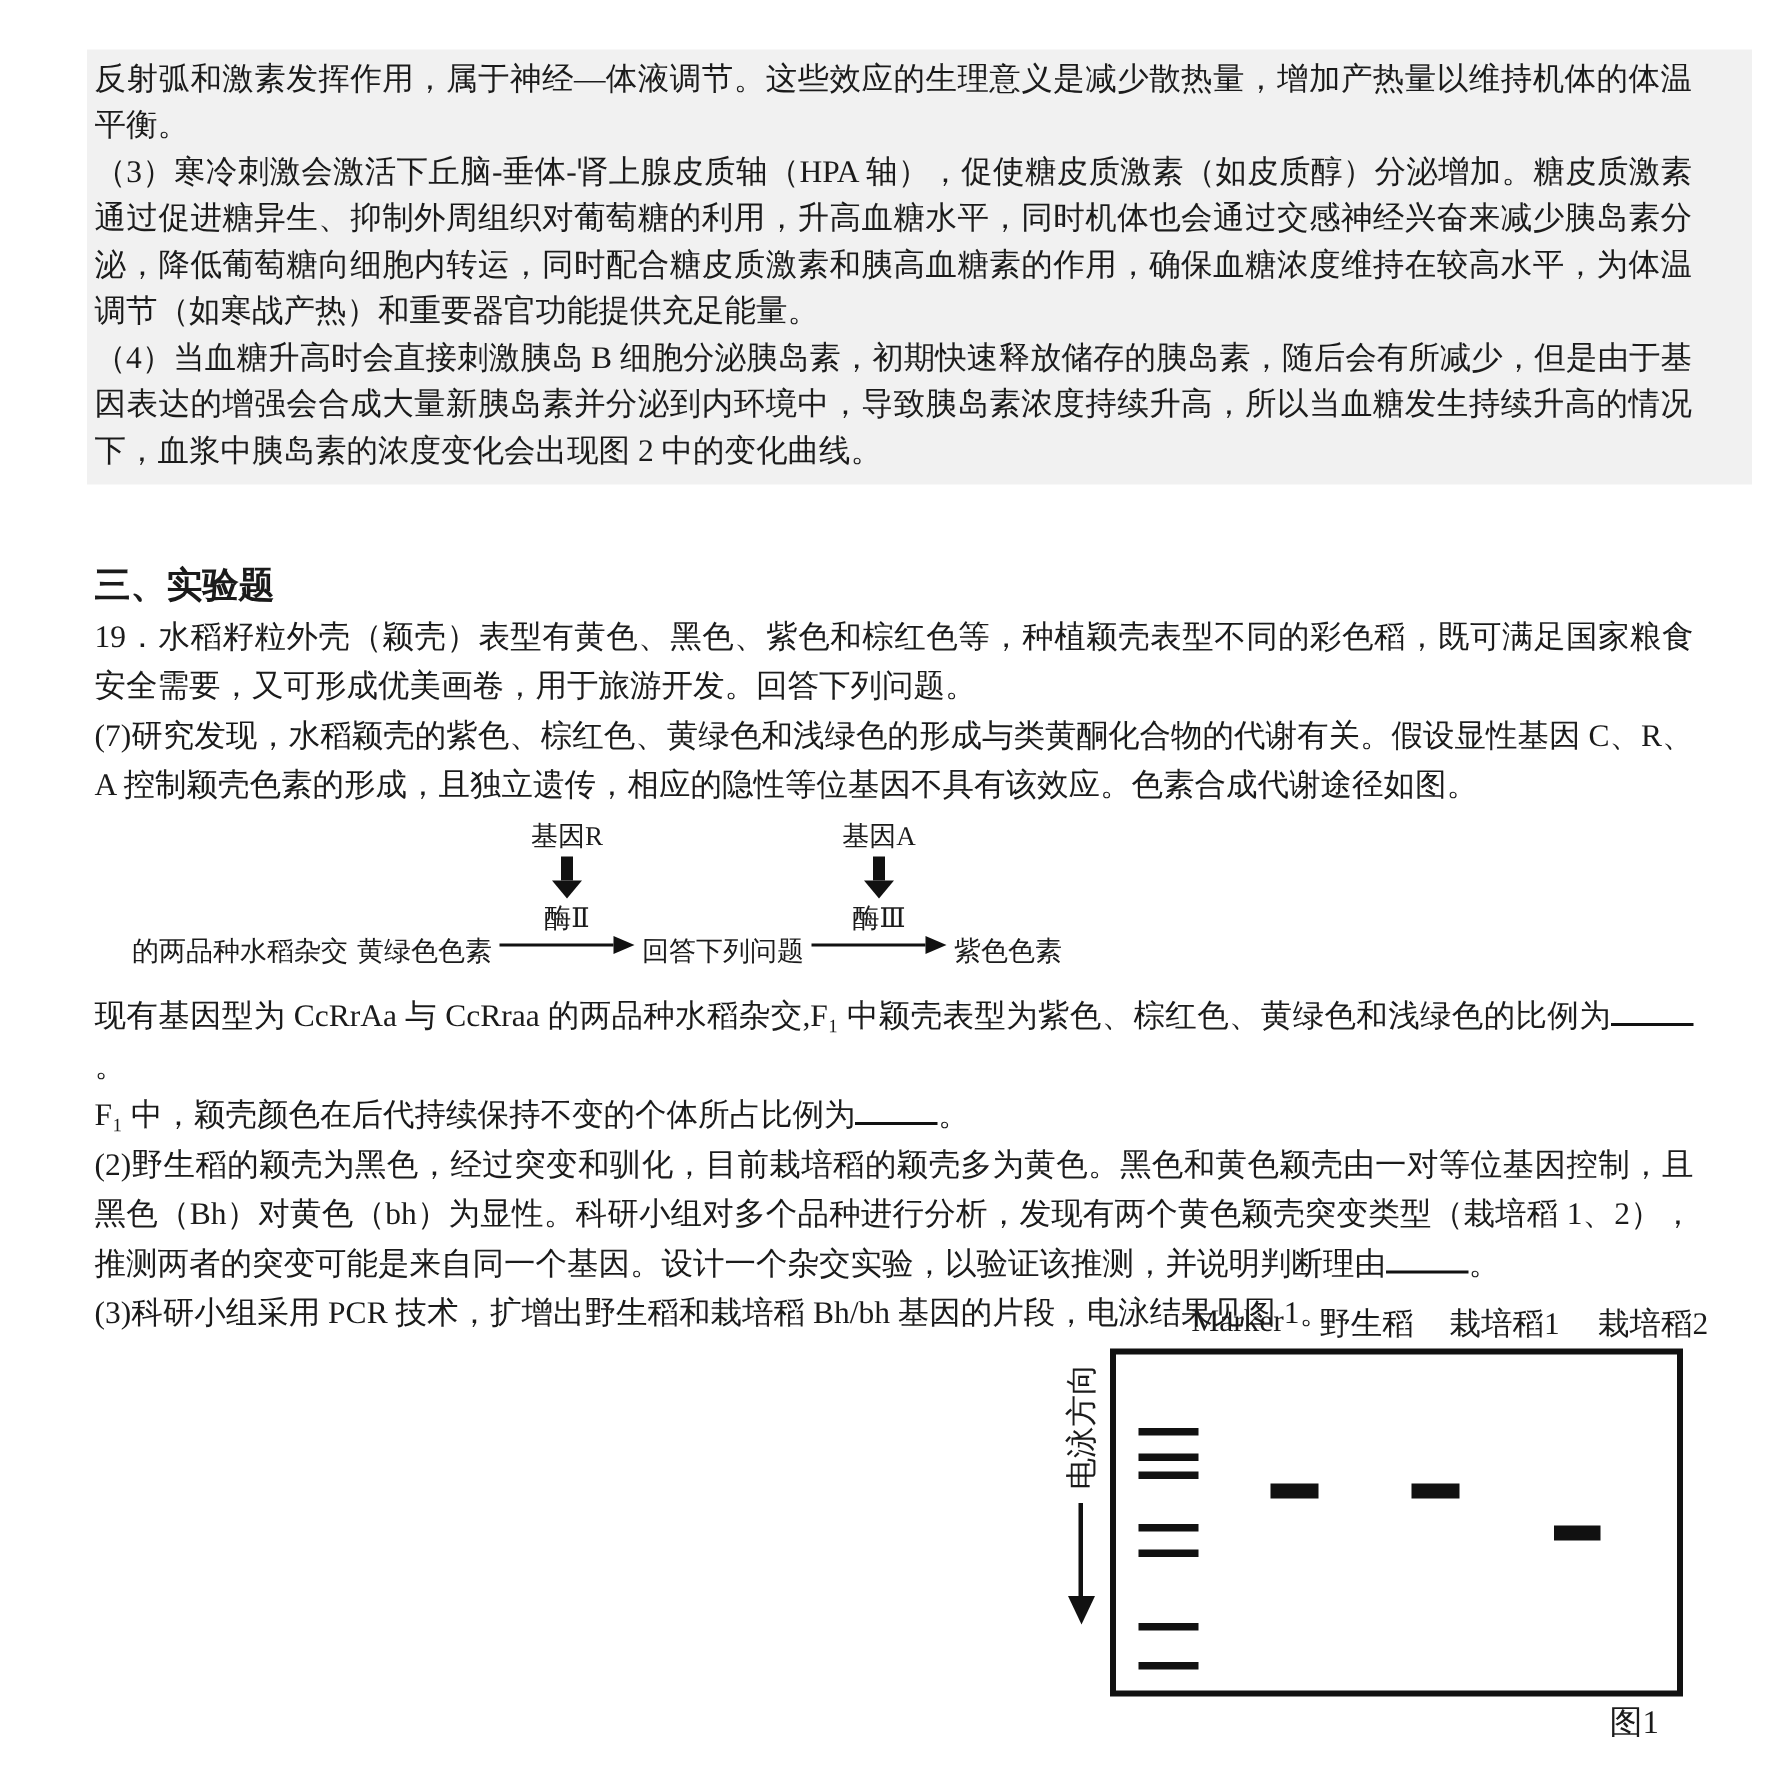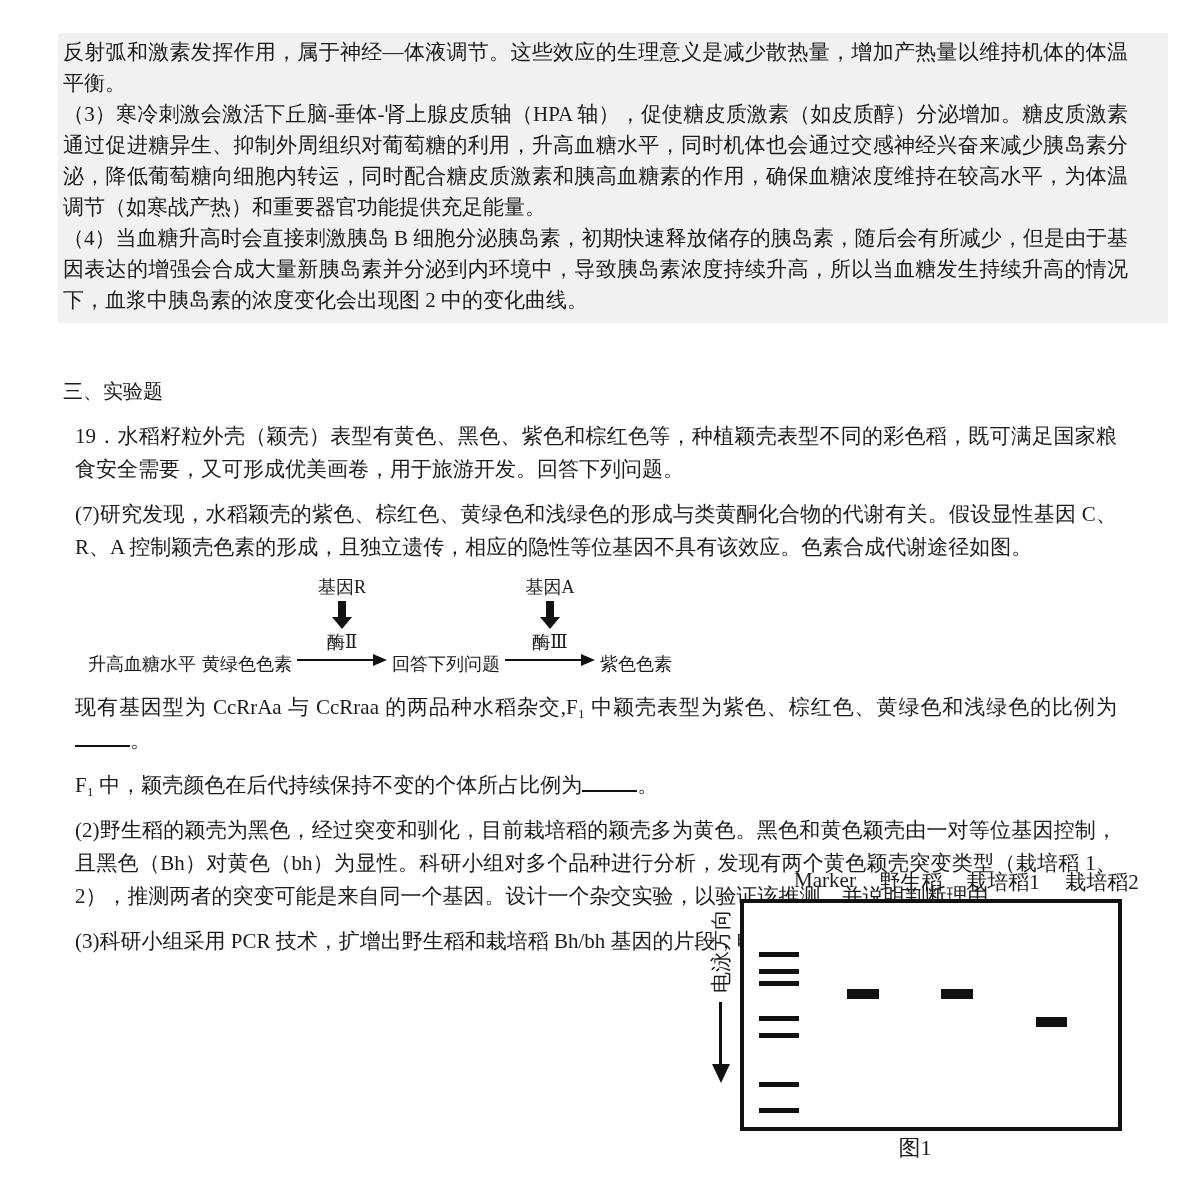--- a/index.html
+++ b/index.html
@@ -21,23 +21,23 @@
     text-align:justify;
   }
   .top-block p{margin:0;}
   
   .qarea{
     position:absolute;left:63px;top:375px;width:1066px;
     font-size:21px;line-height:33px;
     text-align:justify;
   }
   .qarea h3{
-    margin:0;font-size:20px;line-height:33px;font-weight:normal;
+    margin:0;font-size:24px;line-height:33px;font-weight:bold;
   }
-  .qarea p{margin:12px;}
+  .qarea p{margin:0;}
   .blank{
     display:inline-block;width:55px;height:4px;
     border-bottom:2px solid #111;
     vertical-align:baseline;
   }
   
   .pathway{
     display:flex;align-items:flex-end;
     margin:6px 0 14px 22px;
     font-size:18px;line-height:22px;
@@ -82,41 +82,41 @@
     white-space:nowrap;
   }
   .dir-arrow-shaft{position:absolute;left:19px;top:134px;width:3px;height:62px;background:#111;}
   .dir-arrow-head{
     position:absolute;left:12px;top:196px;width:0;height:0;
     border-left:9px solid transparent;border-right:9px solid transparent;
     border-top:19px solid #111;
   }
   .gel-caption{
     position:absolute;left:24px;top:265px;width:382px;
-    text-align:center;font-size:22px;
+    text-align:right;font-size:22px;
   }
 </style>
 </head>
 <body>
 
 <div class="page">
 
   <section class="top-block">
     <p>反射弧和激素发挥作用，属于神经—体液调节。这些效应的生理意义是减少散热量，增加产热量以维持机体的体温平衡。</p>
     <p>（3）寒冷刺激会激活下丘脑-垂体-肾上腺皮质轴（HPA 轴），促使糖皮质激素（如皮质醇）分泌增加。糖皮质激素通过促进糖异生、抑制外周组织对葡萄糖的利用，升高血糖水平，同时机体也会通过交感神经兴奋来减少胰岛素分泌，降低葡萄糖向细胞内转运，同时配合糖皮质激素和胰高血糖素的作用，确保血糖浓度维持在较高水平，为体温调节（如寒战产热）和重要器官功能提供充足能量。</p>
     <p>（4）当血糖升高时会直接刺激胰岛 B 细胞分泌胰岛素，初期快速释放储存的胰岛素，随后会有所减少，但是由于基因表达的增强会合成大量新胰岛素并分泌到内环境中，导致胰岛素浓度持续升高，所以当血糖发生持续升高的情况下，血浆中胰岛素的浓度变化会出现图 2 中的变化曲线。</p>
   </section>
 
   <section class="qarea">
     <h3>三、实验题</h3>
     <p>19．水稻籽粒外壳（颖壳）表型有黄色、黑色、紫色和棕红色等，种植颖壳表型不同的彩色稻，既可满足国家粮食安全需要，又可形成优美画卷，用于旅游开发。回答下列问题。</p>
     <p>(7)研究发现，水稻颖壳的紫色、棕红色、黄绿色和浅绿色的形成与类黄酮化合物的代谢有关。假设显性基因 C、R、A 控制颖壳色素的形成，且独立遗传，相应的隐性等位基因不具有该效应。色素合成代谢途径如图。</p>
 
     <div class="pathway">
-      <div class="pw-node">升高血糖水平</div>
+      <div class="pw-node">的两品种水稻杂交</div>
       <div class="pw-node">黄绿色色素</div>
       <div class="pw-step">
         <div class="pw-gene">基因R</div>
         <div class="pw-darrow">
             <div class="shaft"></div>
             <div class="head"></div>
           </div>
         <div class="pw-enz">酶Ⅱ</div>
         <div class="pw-harrow">
             <div class="line"></div>

